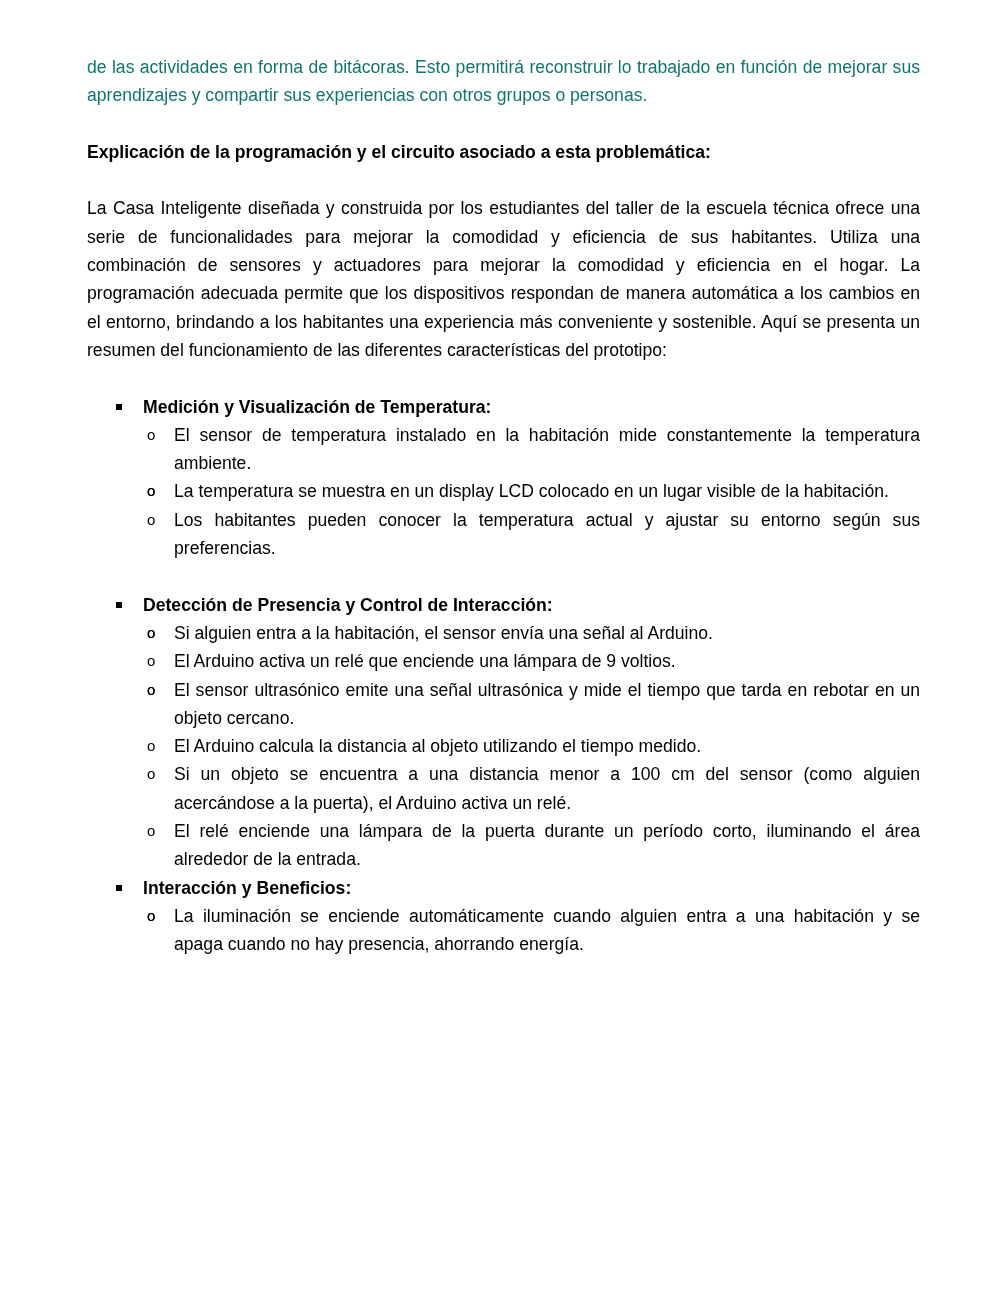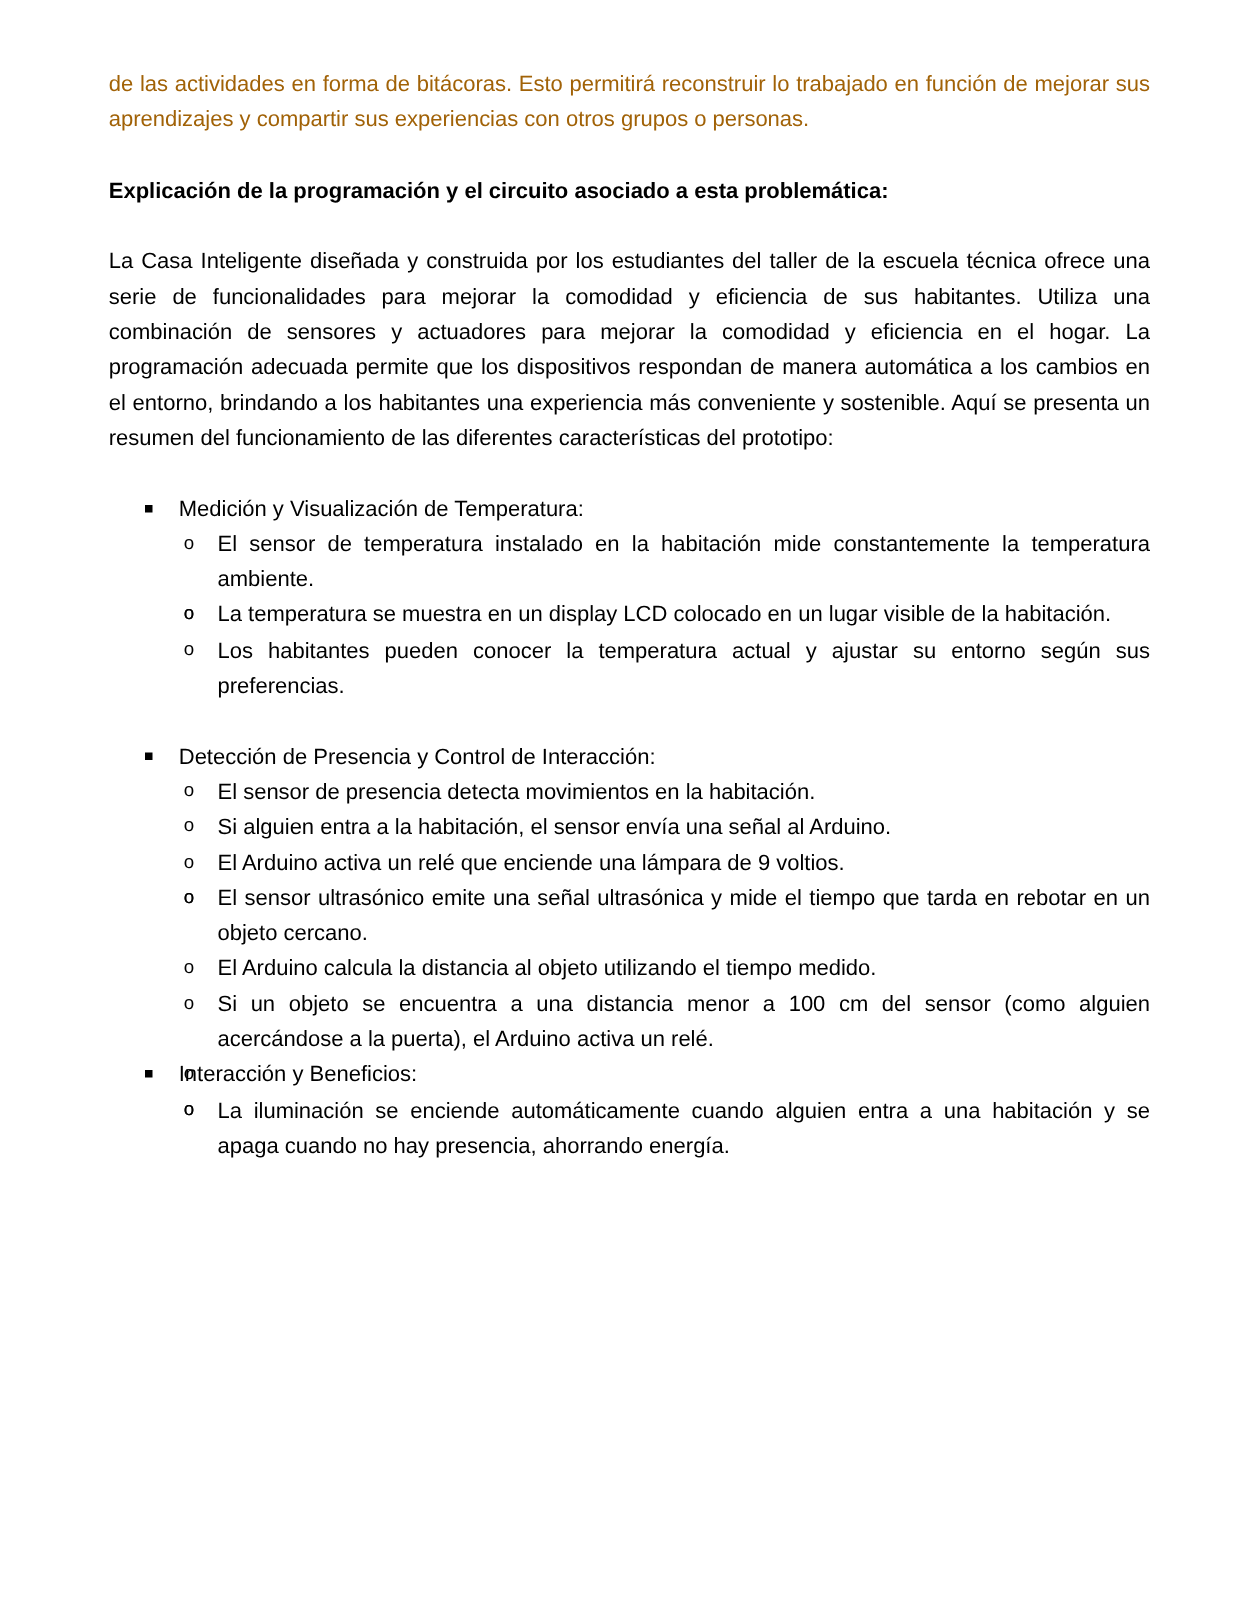--- a/index.html
+++ b/index.html
@@ -22,38 +22,38 @@
       width: 833px;
       font-size: 17.6px;
       line-height: 28.3px;
     }
     .para {
       margin: 0;
       text-align: justify;
       text-align-last: left;
     }
     .blue {
-      color: #a16207;
+      color: #0f766e;
     }
     .heading {
       font-weight: bold;
       margin: 0;
     }
     .gap {
       height: 28.3px;
     }
     .section {
       margin: 0;
       padding: 0;
       list-style: none;
     }
     .section-title {
       position: relative;
       padding-left: 56px;
-      font-weight: normal;
+      font-weight: bold;
       margin: 0;
     }
     .bullet-square {
       position: absolute;
       left: 29px;
       top: 11px;
       width: 6px;
       height: 6px;
       background: #000000;
     }
@@ -107,33 +107,33 @@
   </div>
 
   <div class="gap"></div>
 
   <div class="section">
     <p class="section-title">
       <span class="bullet-square"></span>
       <span>Detección de Presencia y Control de Interacción:</span>
     </p>
     <ul class="sub-list">
-      <li class="sub-item"><span class="bullet-circle">o</span><span>El sensor de presencia detecta movimientos en la habitación.</span></li>
+      <li class="sub-item"><span class="bullet-circle">o</span></li>
       <li class="sub-item"><span class="bullet-circle">o</span><span>Si alguien entra a la habitación, el sensor envía una señal al Arduino.</span></li>
       <li class="sub-item"><span class="bullet-circle">o</span><span>El Arduino activa un relé que enciende una lámpara de 9 voltios.</span></li>
       <li class="sub-item"><span class="bullet-circle">o</span></li>
     </ul>
   </div>
 
   <div class="section">
     <ul class="sub-list">
       <li class="sub-item"><span class="bullet-circle">o</span><span>El sensor ultrasónico emite una señal ultrasónica y mide el tiempo que tarda en rebotar en un objeto cercano.</span></li>
       <li class="sub-item"><span class="bullet-circle">o</span><span>El Arduino calcula la distancia al objeto utilizando el tiempo medido.</span></li>
       <li class="sub-item"><span class="bullet-circle">o</span><span>Si un objeto se encuentra a una distancia menor a 100 cm del sensor (como alguien acercándose a la puerta), el Arduino activa un relé.</span></li>
-      <li class="sub-item"><span class="bullet-circle">o</span></li>
+      <li class="sub-item"><span class="bullet-circle">o</span><span>El relé enciende una lámpara de la puerta durante un período corto, iluminando el área alrededor de la entrada.</span></li>
     </ul>
   </div>
 
   <div class="section">
     <p class="section-title">
       <span class="bullet-square"></span>
       <span>Interacción y Beneficios:</span>
     </p>
     <ul class="sub-list">
       <li class="sub-item"><span class="bullet-circle">o</span></li>

